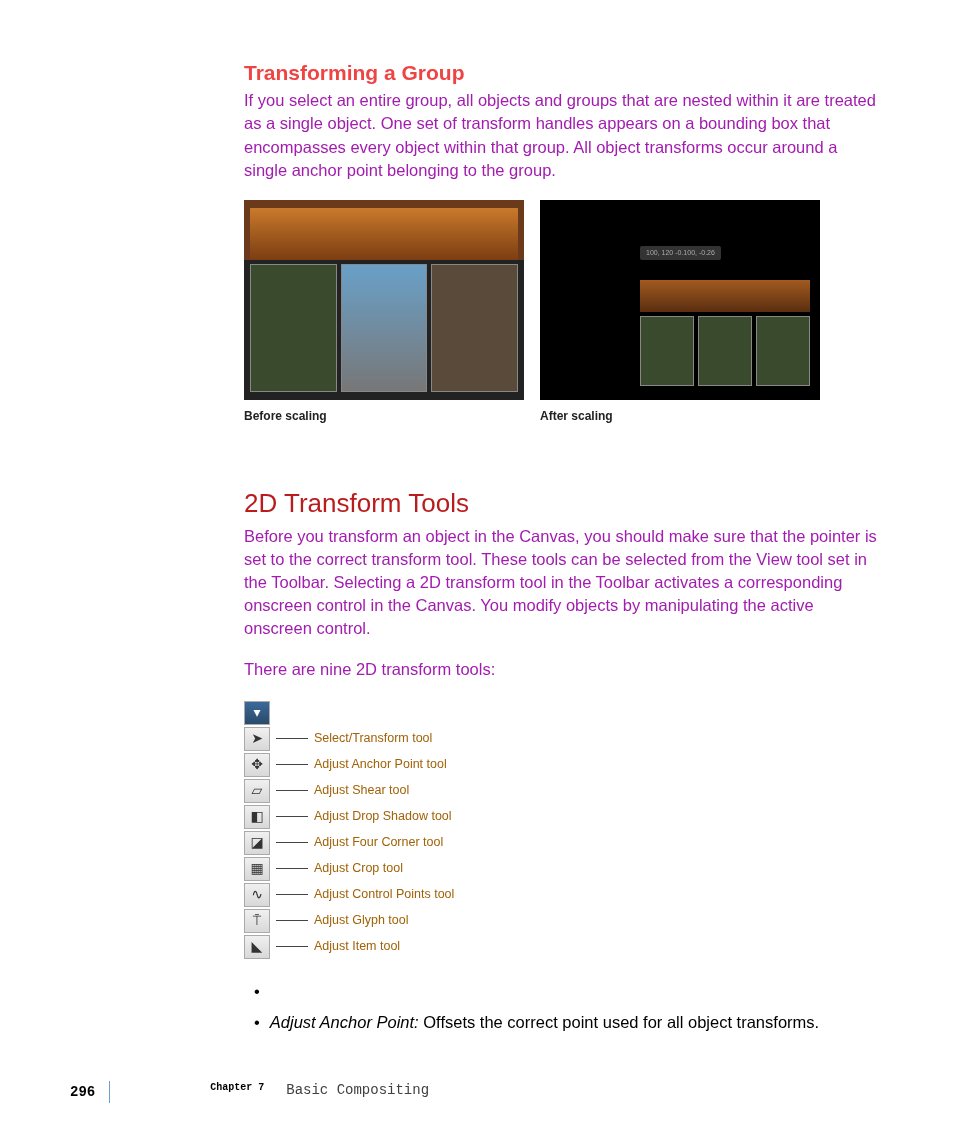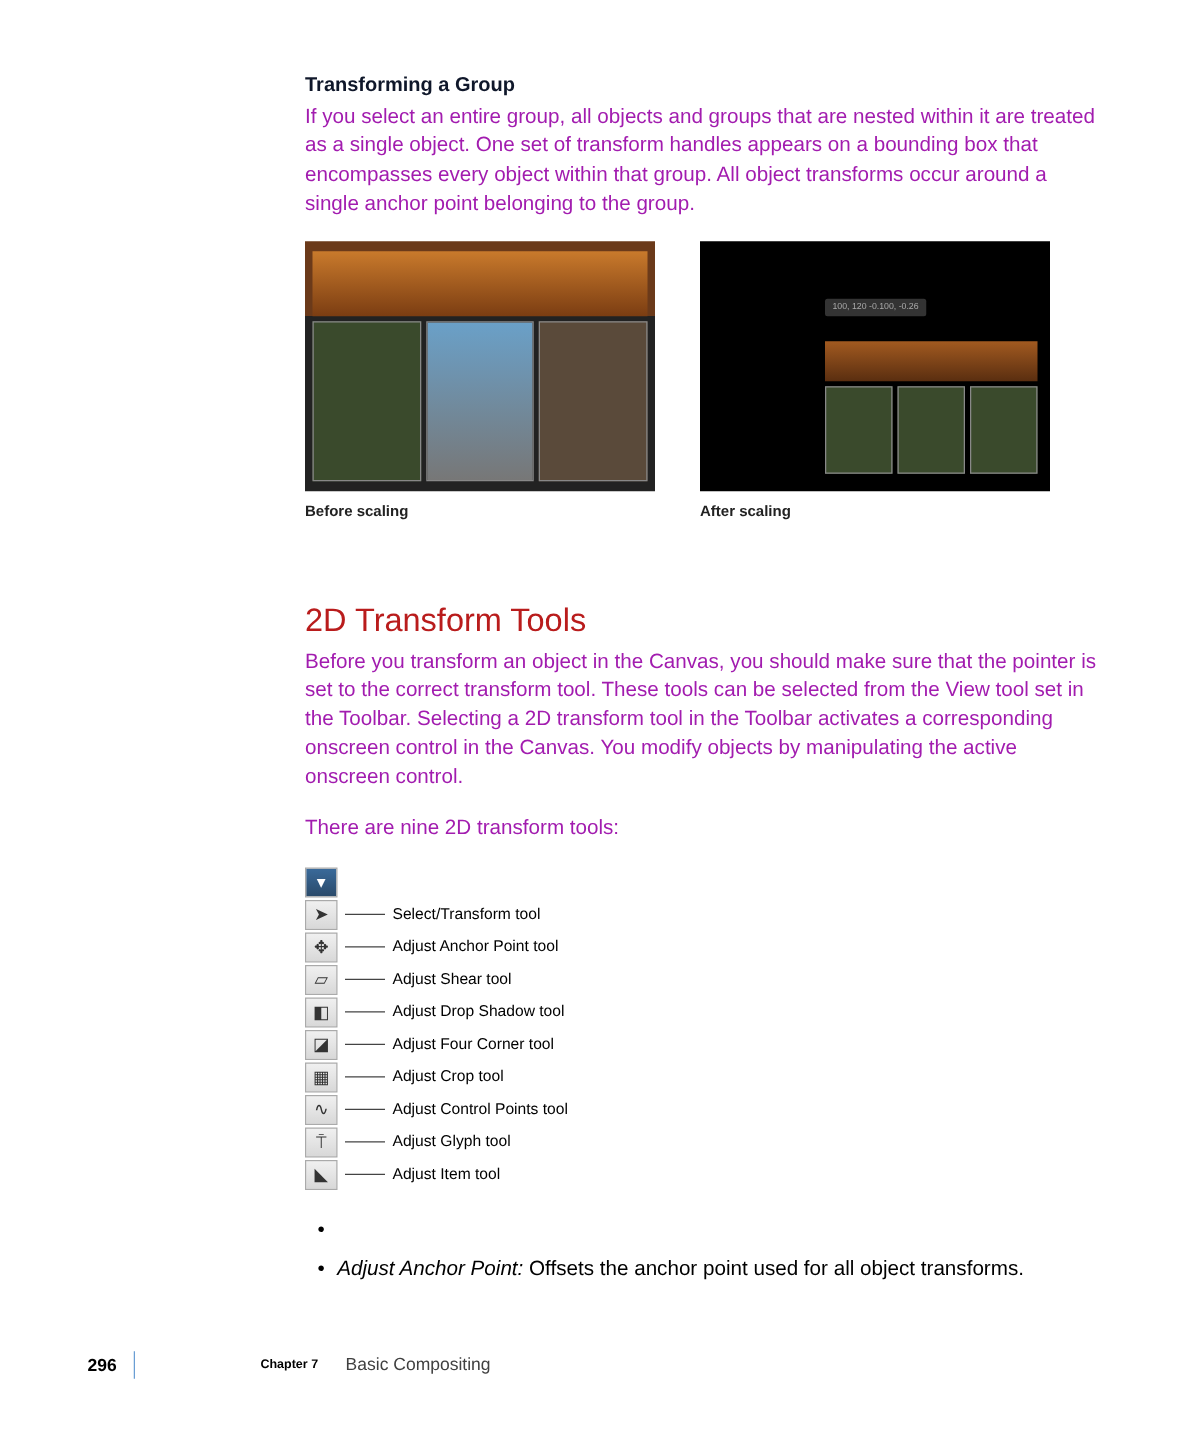--- a/index.html
+++ b/index.html
@@ -12,32 +12,32 @@
     background: #fff;
   }
   .page {
     width: 954px;
     height: 1145px;
     position: relative;
     box-sizing: border-box;
     padding: 58px 72px 0 244px;
   }
   .sub-heading {
-    color: #0f172a;
-    font-weight: 600;
-    font-size: 16px;
+    color: #ef4444;
+    font-weight: 600;
+    font-size: 21px;
     margin: 0 0 2px 0;
   }
   .para {
     margin: 0 0 18px 0;
     color: #a21caf;
   }
   .figure-row {
     display: flex;
-    gap: 36px;
+    gap: 16px;
     margin: 18px 0 6px 0;
   }
   .figure {
     width: 280px;
   }
   .fig-img {
     width: 280px;
     height: 200px;
     background: #000;
     position: relative;
@@ -120,40 +120,41 @@
     color: #fff;
   }
   .leader {
     width: 32px;
     height: 1px;
     background: #444;
     margin: 0 6px;
   }
   .tool-label {
     font-size: 12.5px;
-    color: #000000;
+    color: #a16207;
   }
   .bullet-item {
     margin: 8px 0 8px 10px;
     display: flex;
     gap: 10px;
     font-size: 16.5px;
   }
   .bullet-item .dot { line-height: 1.4; }
   .bullet-item .it { font-style: italic; }
   .footer {
     position: absolute;
     bottom: 42px;
     left: 0;
     width: 100%;
     box-sizing: border-box;
     padding-left: 70px;
     display: flex;
-    align-items: center;
+    align-items: flex-start;
     border-left: none;
+    font-family: Liberation Mono, monospace;
   }
   .footer .pg {
     font-size: 14px;
     font-weight: 600;
     padding-right: 14px;
     border-right: 1.5px solid #6a9ed4;
     height: 22px;
     line-height: 22px;
   }
   .footer .ch {
@@ -256,21 +257,21 @@
         <div class="tool-label">Adjust Item tool</div>
       </div>
     </div>
 
   <div id="bullets">
       <div class="bullet-item">
         <span class="dot">•</span>
       </div>
       <div class="bullet-item">
         <span class="dot">•</span>
-        <span><span class="it">Adjust Anchor Point:</span><span> Offsets the anchor point used for all object transforms.</span></span>
+        <span><span class="it">Adjust Anchor Point:</span><span> Offsets the correct point used for all object transforms.</span></span>
       </div>
     </div>
 
   <div class="footer">
     <span class="pg">296</span>
     <span class="ch">Chapter 7</span>
     <span class="ch-title">Basic Compositing</span>
   </div>
 </div>
 

